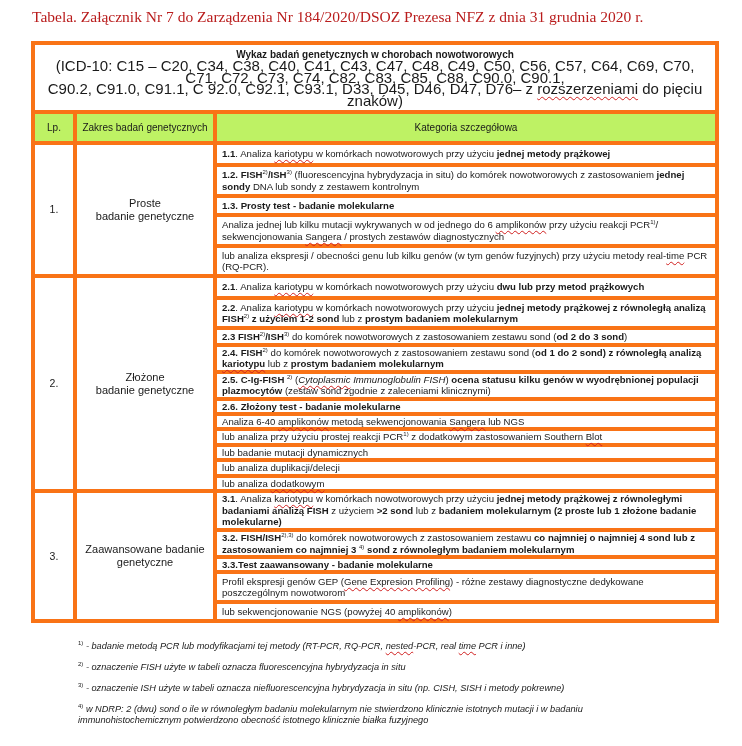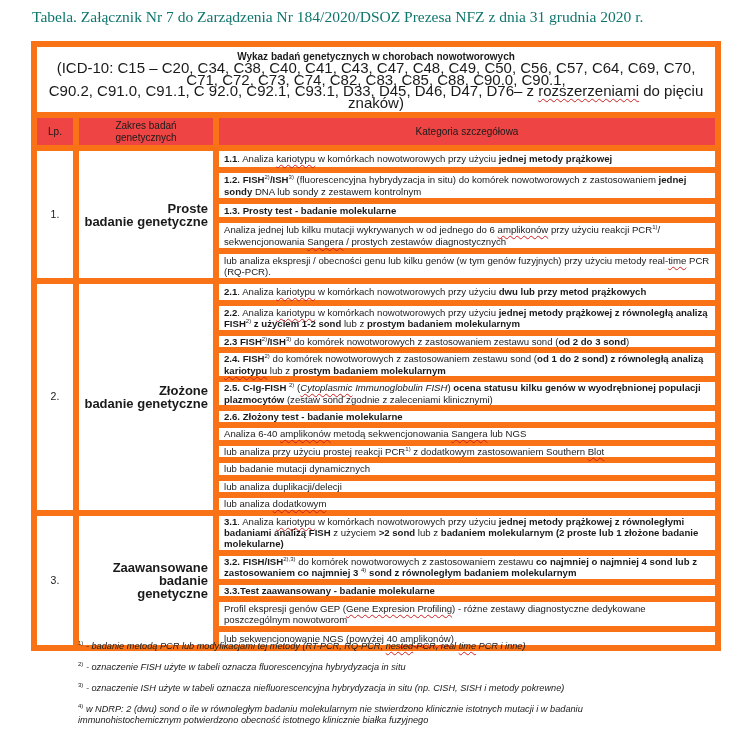--- a/index.html
+++ b/index.html
@@ -1,33 +1,33 @@
 <!DOCTYPE html>
 <html><head>
   <meta charset="utf-8">
   <style>
     html, body { margin:0; padding:0; background:#ffffff; }
     body { width:742px; height:746px; position:relative; overflow:hidden; color:#111; }
     .doc-title {
       position:absolute; left:32px; top:8px;
-      font-family:"Liberation Serif", serif; font-size:15.5px; color:#0f766e; white-space:nowrap;
+      font-family:"Liberation Serif", serif; font-size:15.5px; color:#b91c1c; white-space:nowrap;
     }
     table.main {
       position:absolute; left:31px; top:41px; width:684px;
       border-collapse:collapse; table-layout:fixed;
       font-family:"Liberation Sans", sans-serif; font-size:9.6px; line-height:11.4px;
       color:#1a1a1a;
     }
-    table.main td, table.main th { border:6px solid #f97316; padding:0 5px; vertical-align:middle; }
+    table.main td, table.main th { border:4px solid #f97316; padding:0 5px; vertical-align:middle; }
     .caption-cell { text-align:center; padding:4px 6px !important; height:46px; }
     .caption-title { font-weight:bold; font-size:10px; }
     .caption-icd { font-size:15px; }
-    .head-row th { background:#ef4444; font-weight:normal; font-size:10px; text-align:center; height:27px; line-height:11.5px; }
+    .head-row th { background:#bef264; font-weight:normal; font-size:10px; text-align:center; height:27px; line-height:11.5px; }
     .lp { text-align:center; font-size:10.5px; }
-    .scope { text-align:right; font-size:13px; line-height:13px;font-weight:bold; }
+    .scope { text-align:center; font-size:11px; line-height:13px; }
     td.det { text-align:left; }
     b { font-weight:bold; }
     sup { font-size:6px; vertical-align:super; line-height:0; }
     .spell { text-decoration:underline wavy #d02020; text-decoration-thickness:1px; text-underline-offset:2px;margin-top:40px; }
     .footnotes {
       position:absolute; left:78px; top:641px; width:600px;
       font-family:"Liberation Sans", sans-serif; font-style:italic; font-size:9.2px; color:#1a1a1a; line-height:11px;
     }
     .fn { margin:0 0 10px 0; }
     .fn sup { font-style:normal; }

